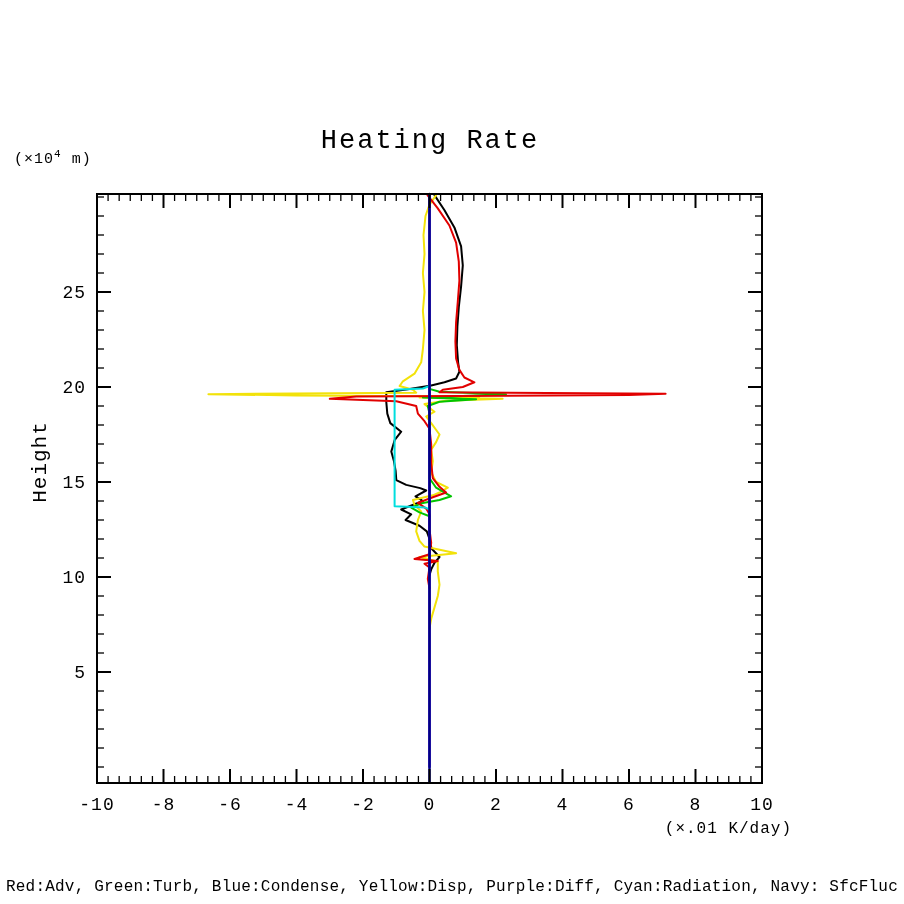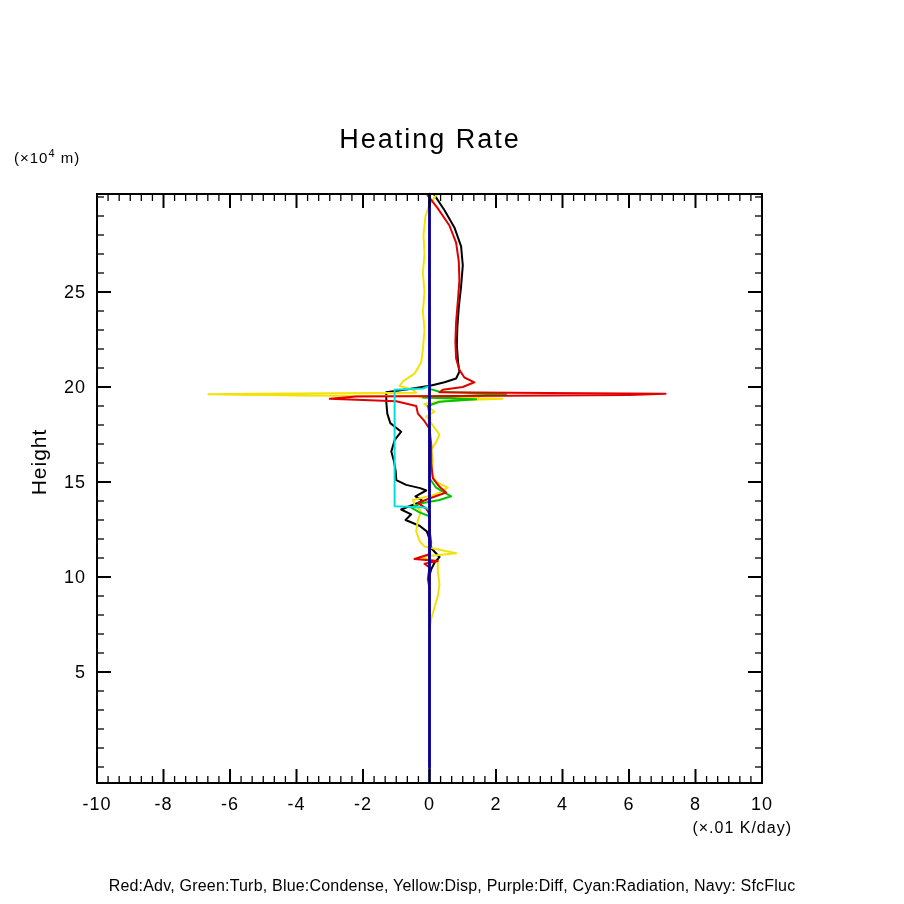--- a/index.html
+++ b/index.html
@@ -1,17 +1,17 @@
 <!DOCTYPE html>
 <html><head>
 <meta charset="utf-8">
 <style>
   html,body{margin:0;padding:0;background:#ffffff;}
   #stage{position:relative;width:904px;height:904px;background:#ffffff;overflow:hidden;
-         font-family:Liberation Sans, sans-serif;}
+         font-family:Liberation Mono, monospace;}
   svg{position:absolute;left:0;top:0;}
   text{fill:#000000;}
 </style>
 </head>
 <body>
 
 <div id="stage">
   <svg id="chart" width="904" height="904" viewBox="0 0 904 904">
 
     <text x="430" y="148" font-size="27" letter-spacing="2" text-anchor="middle">Heating Rate</text>

